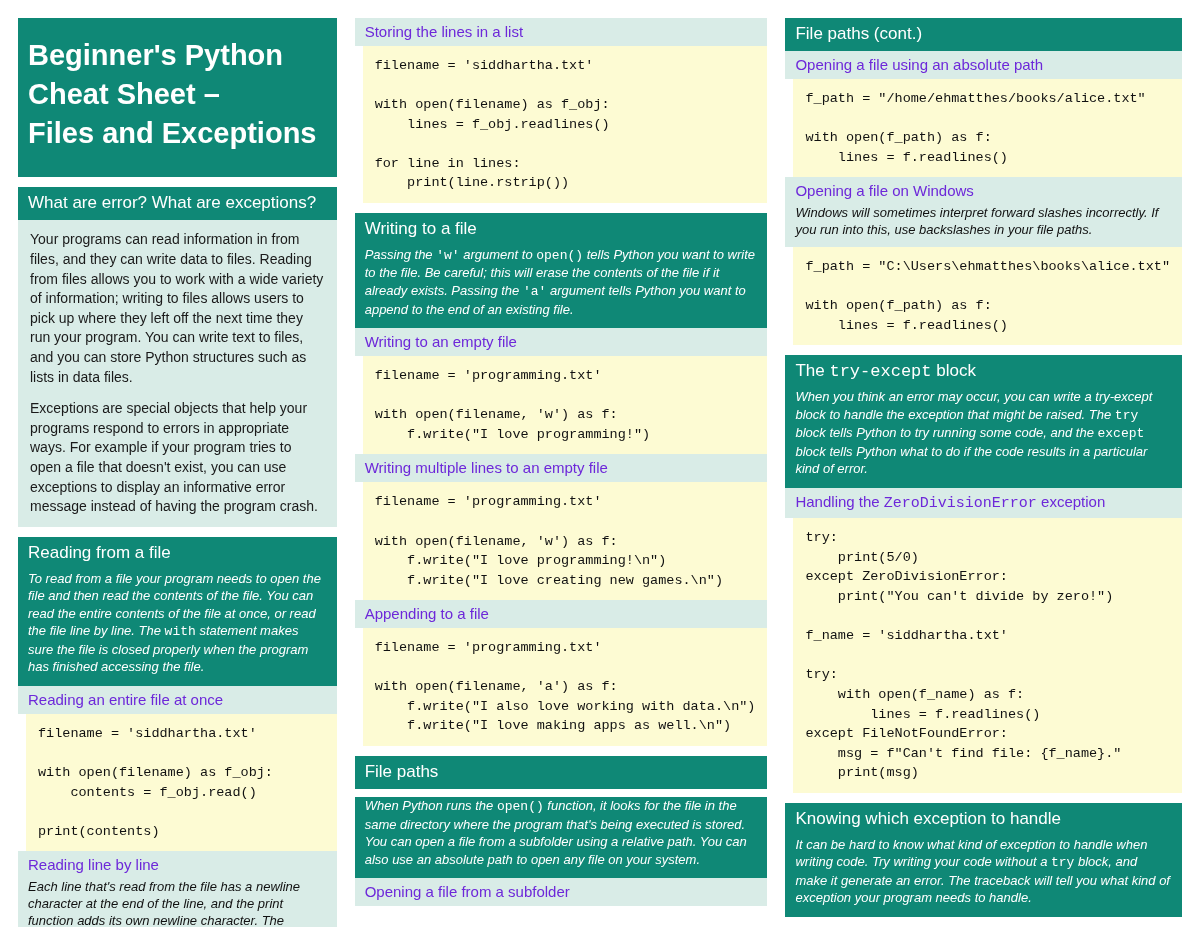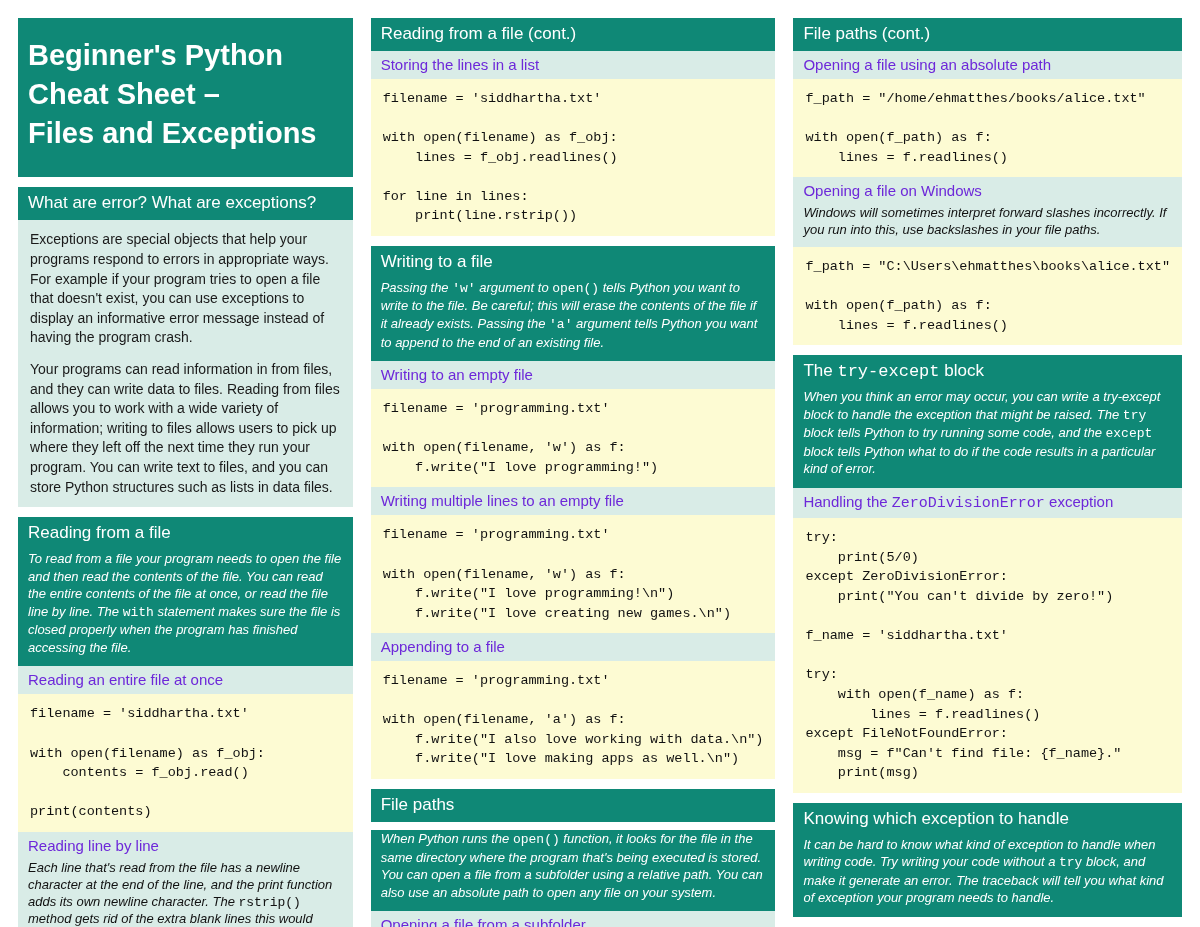--- a/index.html
+++ b/index.html
@@ -67,20 +67,21 @@
     margin-top: -10px;
   }
   .code {
     background: #fdfbd3;
     color: #111;
     padding: 10px 12px;
     font-family: "Courier New", monospace;
     font-size: 13.5px;
     line-height: 1.45;
     white-space: pre;
+    margin-left: 8px;
   }
   .block { display: flex; flex-direction: column; gap: 10px; }
   .tight { gap: 0; }
   .tight > * { margin-bottom: 0; }
   .tight .sub-head { margin-top: 0; }
   .tight .sub-desc { margin-top: 0; }
 </style>
 </head>
 <body>
 
@@ -88,22 +89,22 @@
 
   <div class="col">
 
     <div class="title-block" style="white-space:pre-line">Beginner's Python
 Cheat Sheet –
 Files and Exceptions</div>
 
     <div class="block tight">
       <div class="sec-header">What are error? What are exceptions?</div>
       <div class="plain">
+        <p>Your programs can read information in from files, and they can write data to files. Reading from files allows you to work with a wide variety of information; writing to files allows users to pick up where they left off the next time they run your program. You can write text to files, and you can store Python structures such as lists in data files.</p>
         <p>Exceptions are special objects that help your programs respond to errors in appropriate ways. For example if your program tries to open a file that doesn't exist, you can use exceptions to display an informative error message instead of having the program crash.</p>
-        <p>Your programs can read information in from files, and they can write data to files. Reading from files allows you to work with a wide variety of information; writing to files allows users to pick up where they left off the next time they run your program. You can write text to files, and you can store Python structures such as lists in data files.</p>
       </div>
     </div>
 
     <div class="block tight">
       <div class="sec-header">Reading from a file</div>
       <div class="sec-desc" style="margin-top:0">
         <span>To read from a file your program needs to open the file and then read the contents of the file. You can read the entire contents of the file at once, or read the file line by line. The </span><span class="mono">with</span><span> statement makes sure the file is closed properly when the program has finished accessing the file.</span>
       </div>
       <div class="sub-head">Reading an entire file at once</div>
       <div class="code">filename = 'siddhartha.txt'
@@ -117,21 +118,20 @@
         <span>Each line that's read from the file has a newline character at the end of the line, and the print function adds its own newline character. The </span><span class="mono">rstrip()</span><span> method gets rid of the extra blank lines this would result in when printing to the terminal.</span>
       </div>
 
     </div>
 
   </div>
 
   <div class="col">
 
     <div class="block tight">
-      <div class="sec-header">Reading from a file (cont.)</div>
       <div class="sub-head">Storing the lines in a list</div>
       <div class="code">filename = 'siddhartha.txt'
 
 with open(filename) as f_obj:
     lines = f_obj.readlines()
 
 for line in lines:
     print(line.rstrip())</div>
     </div>
 

